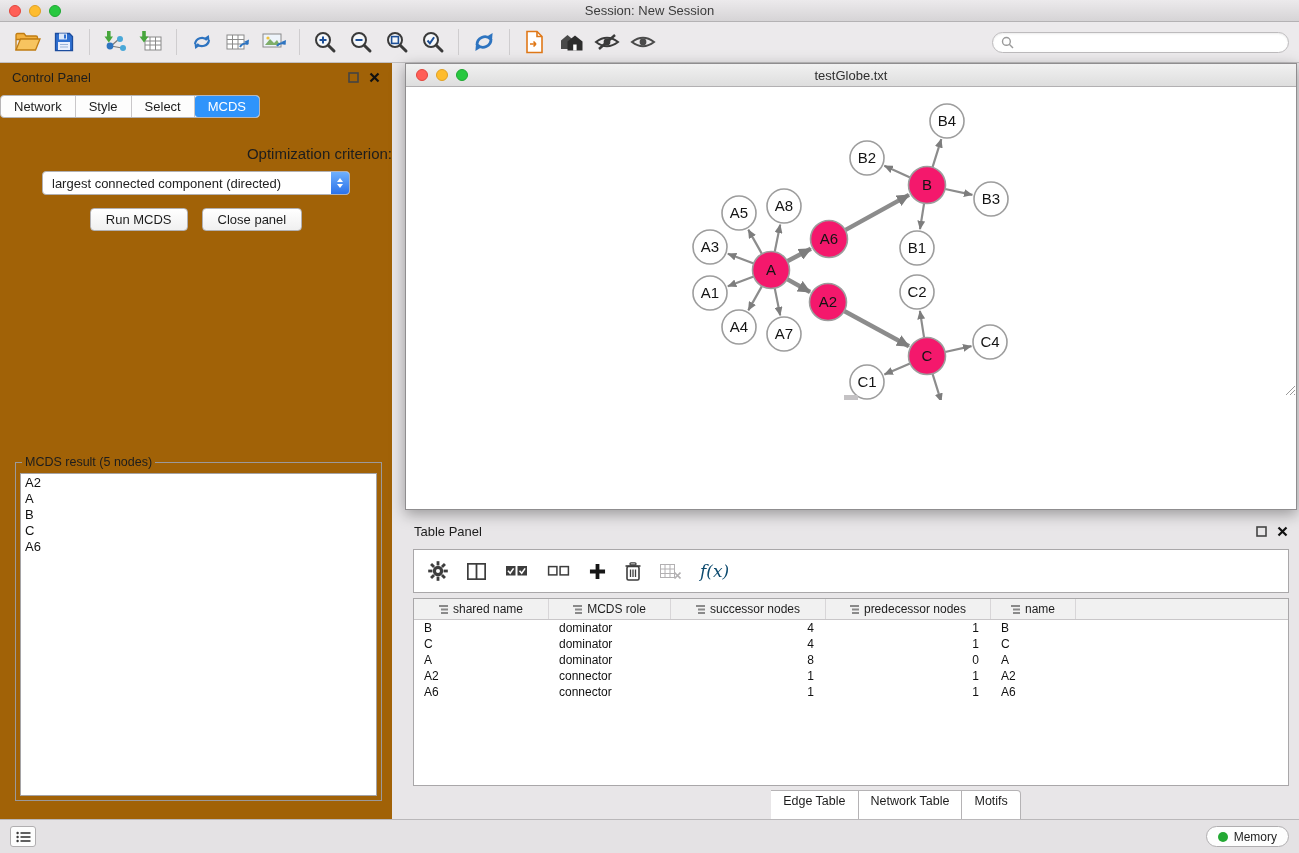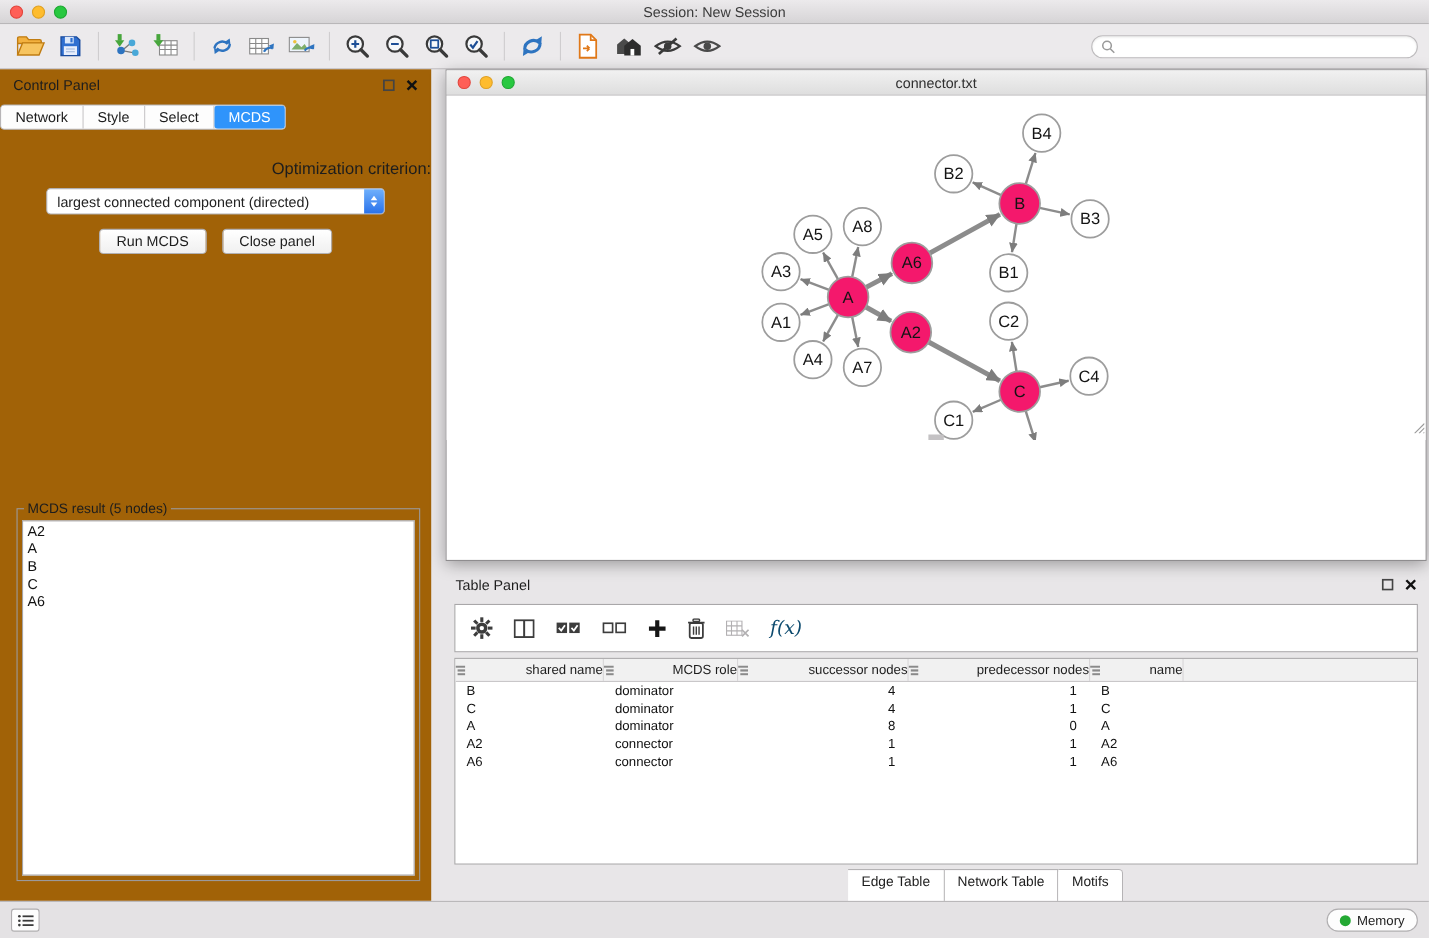--- a/index.html
+++ b/index.html
@@ -103,21 +103,21 @@
     display:flex; align-items:center; padding:0 14px; gap:19px;
   }
   .tt-icon { display:flex; align-items:center; justify-content:center; cursor:default; }
   .fx { font-family:"DejaVu Serif", serif; font-style:italic; font-size:17px; color:#0c4a6e; }
   .tbl {
     position:absolute; left:8px; top:80px; width:876px; height:188px;
     background:#ffffff; border:1px solid #a9a7a9; overflow:hidden;
   }
   .thead { display:flex; background:#f1f1f1; border-bottom:1px solid #c9c7c9; height:21px; }
   .th {
-    display:flex; align-items:center; justify-content:space-between; gap:5px;
+    display:flex; align-items:center; justify-content:center; gap:5px;
     border-right:1px solid #d8d6d8; font-size:12px; color:#1d1d1d; flex:none;
   }
   .th.filler { flex:1; border-right:none; }
   .tr { display:flex; height:16px; align-items:center; }
   .td { font-size:12px; color:#111; flex:none; overflow:hidden; white-space:nowrap; }
   .td.left { padding-left:10px; text-align:left; }
   .td.right { padding-right:12px; text-align:right; }
   .tp-tabs { position:absolute; left:0; top:272px; width:892px; display:flex; justify-content:center; }
   .ttab {
     font-size:12.5px; padding:3px 12px; background:#ffffff;
@@ -352,21 +352,21 @@
   </fieldset>
 </div>
 
 <div class="net-window">
   <div class="nw-titlebar">
     <div class="nw-lights">
       <span class="light red"></span>
       <span class="light yellow"></span>
       <span class="light green"></span>
     </div>
-    <span class="title">connector.txt</span>
+    <span class="title">testGlobe.txt</span>
   </div>
   <div class="nw-content">
     <svg id="graph-svg" width="890" height="421" viewBox="0 0 890 421">
         <defs>
           <marker id="ar" markerWidth="9" markerHeight="8" refX="8.5" refY="4" orient="auto" markerUnits="userSpaceOnUse">
             <path d="M0,0 L9,4 L0,8 Z" fill="#7d7d7d"></path>
           </marker>
           <marker id="arT" markerWidth="13" markerHeight="12" refX="12" refY="6" orient="auto" markerUnits="userSpaceOnUse">
             <path d="M0,0 L13,6 L0,12 Z" fill="#7d7d7d"></path>
           </marker>

